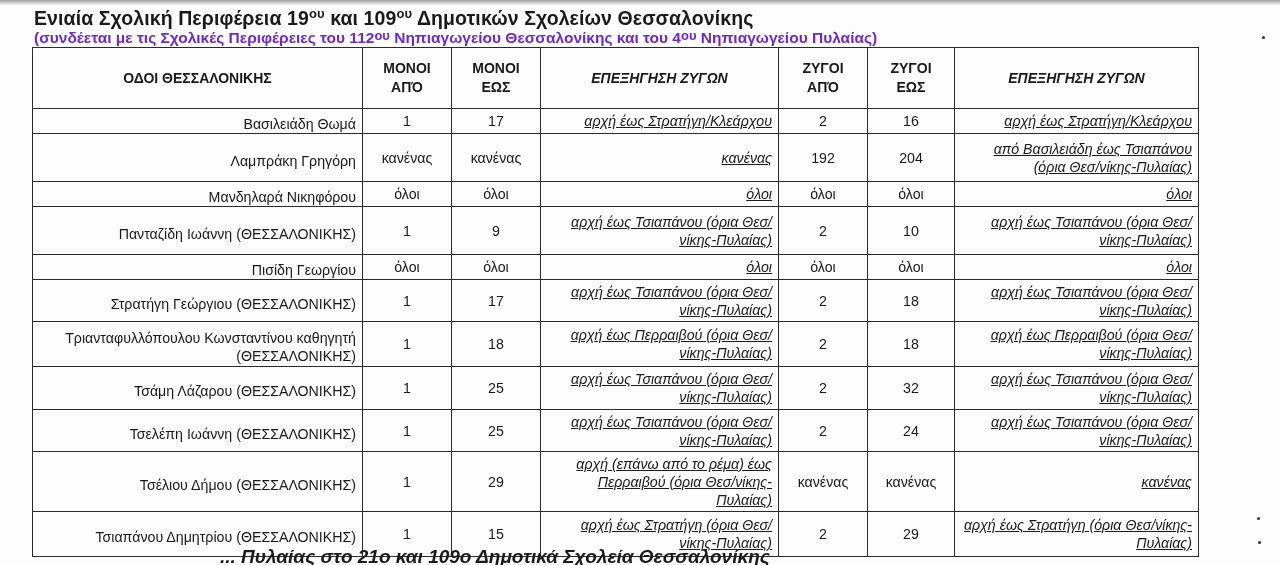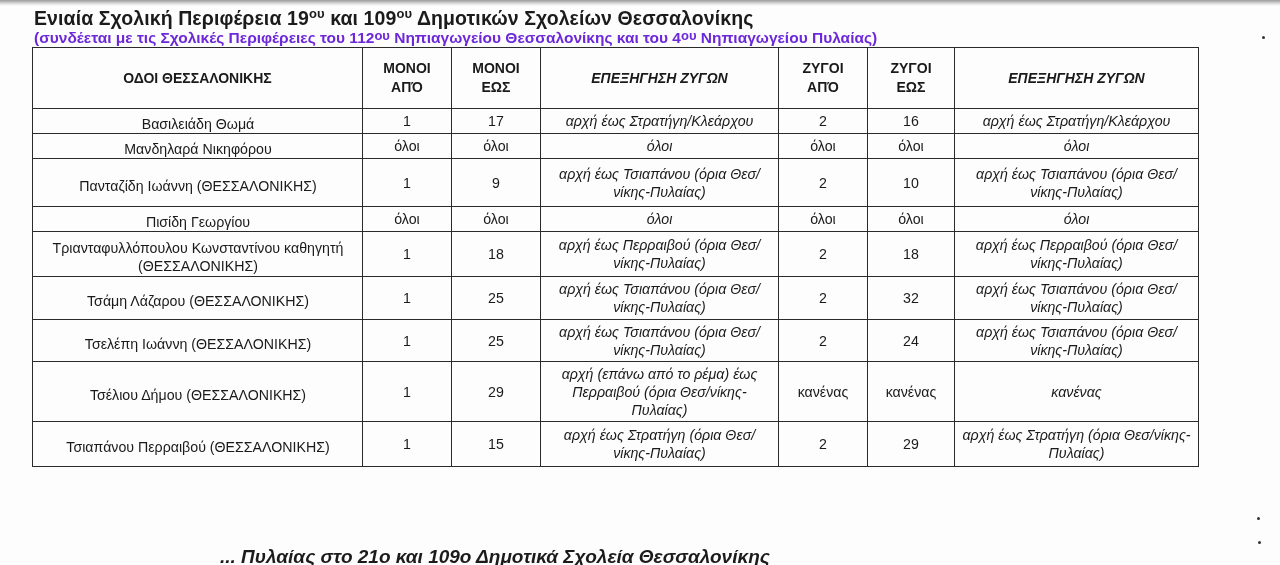--- a/index.html
+++ b/index.html
@@ -24,22 +24,22 @@
   sup { font-size:13px; vertical-align:top; position:relative; top:-1px; }
   table {
     position:absolute; left:32px; top:47px;
     border-collapse:collapse; table-layout:fixed; width:1166px;
     font-size:14.2px;
   }
   td, th { border:1.3px solid #2a2a2a; padding:0 6px; line-height:18px; vertical-align:middle; }
   th { font-weight:bold; font-size:14px; text-align:center; line-height:19px; }
   th.it { font-style:italic; }
   td.num { text-align:center; }
-  td.it { font-style:italic; text-align:center; }
-  td.name { text-align:center; padding-left:7px; padding-top:6px; }
+  td.it { font-style:italic; text-align:right;text-decoration:underline; }
+  td.name { text-align:right; padding-left:7px; padding-top:6px; }
   .bottom-cut {
     position:absolute; left:220px; top:546px; font-size:19px; font-weight:bold;
     font-style:italic; white-space:nowrap; color:#1b1b1b;
   }
   .speck { position:absolute; width:3px; height:3px; background:#333; border-radius:50%; }
 </style>
 </head>
 <body>
 
 <div class="scan-edge"></div>
@@ -72,20 +72,29 @@
   <tbody id="tbody">
       <tr style="height: 22px;">
         <td class="name">Βασιλειάδη Θωμά</td>
         <td class="num">1</td>
         <td class="num">17</td>
         <td class="it">αρχή έως Στρατήγη/Κλεάρχου</td>
         <td class="num">2</td>
         <td class="num">16</td>
         <td class="it">αρχή έως Στρατήγη/Κλεάρχου</td>
       </tr>
+      <tr style="height: 48px;">
+        <td class="name">Λαμπράκη Γρηγόρη</td>
+        <td class="num">κανένας</td>
+        <td class="num">κανένας</td>
+        <td class="it">κανένας</td>
+        <td class="num">192</td>
+        <td class="num">204</td>
+        <td class="it">από Βασιλειάδη έως Τσιαπάνου (όρια Θεσ/νίκης-Πυλαίας)</td>
+      </tr>
       <tr style="height: 22px;">
         <td class="name">Μανδηλαρά Νικηφόρου</td>
         <td class="num">όλοι</td>
         <td class="num">όλοι</td>
         <td class="it">όλοι</td>
         <td class="num">όλοι</td>
         <td class="num">όλοι</td>
         <td class="it">όλοι</td>
       </tr>
       <tr style="height: 48px; padding-left: 20px;">
@@ -98,20 +107,29 @@
         <td class="it">αρχή έως Τσιαπάνου (όρια Θεσ/νίκης-Πυλαίας)</td>
       </tr>
       <tr style="height: 19px; margin-top: 20px;">
         <td class="name">Πισίδη Γεωργίου</td>
         <td class="num">όλοι</td>
         <td class="num">όλοι</td>
         <td class="it">όλοι</td>
         <td class="num">όλοι</td>
         <td class="num">όλοι</td>
         <td class="it">όλοι</td>
+      </tr>
+      <tr style="height: 42px;">
+        <td class="name">Στρατήγη Γεώργιου (ΘΕΣΣΑΛΟΝΙΚΗΣ)</td>
+        <td class="num">1</td>
+        <td class="num">17</td>
+        <td class="it">αρχή έως Τσιαπάνου (όρια Θεσ/νίκης-Πυλαίας)</td>
+        <td class="num">2</td>
+        <td class="num">18</td>
+        <td class="it">αρχή έως Τσιαπάνου (όρια Θεσ/νίκης-Πυλαίας)</td>
       </tr>
       <tr style="height: 45px; padding-left: 44px;">
         <td class="name">Τριανταφυλλόπουλου Κωνσταντίνου καθηγητή (ΘΕΣΣΑΛΟΝΙΚΗΣ)</td>
         <td class="num">1</td>
         <td class="num">18</td>
         <td class="it">αρχή έως Περραιβού (όρια Θεσ/νίκης-Πυλαίας)</td>
         <td class="num">2</td>
         <td class="num">18</td>
         <td class="it">αρχή έως Περραιβού (όρια Θεσ/νίκης-Πυλαίας)</td>
       </tr>
@@ -136,21 +154,21 @@
       <tr style="height: 60px;">
         <td class="name">Τσέλιου Δήμου (ΘΕΣΣΑΛΟΝΙΚΗΣ)</td>
         <td class="num">1</td>
         <td class="num">29</td>
         <td class="it">αρχή (επάνω από το ρέμα) έως Περραιβού (όρια Θεσ/νίκης-Πυλαίας)</td>
         <td class="num">κανένας</td>
         <td class="num">κανένας</td>
         <td class="it">κανένας</td>
       </tr>
       <tr style="height: 45px;">
-        <td class="name">Τσιαπάνου Περραιβού (ΘΕΣΣΑΛΟΝΙΚΗΣ)</td>
+        <td class="name">Τσιαπάνου Δημητρίου (ΘΕΣΣΑΛΟΝΙΚΗΣ)</td>
         <td class="num">1</td>
         <td class="num">15</td>
         <td class="it">αρχή έως Στρατήγη (όρια Θεσ/νίκης-Πυλαίας)</td>
         <td class="num">2</td>
         <td class="num">29</td>
         <td class="it">αρχή έως Στρατήγη (όρια Θεσ/νίκης-Πυλαίας)</td>
       </tr>
     </tbody>
 </table>
 

